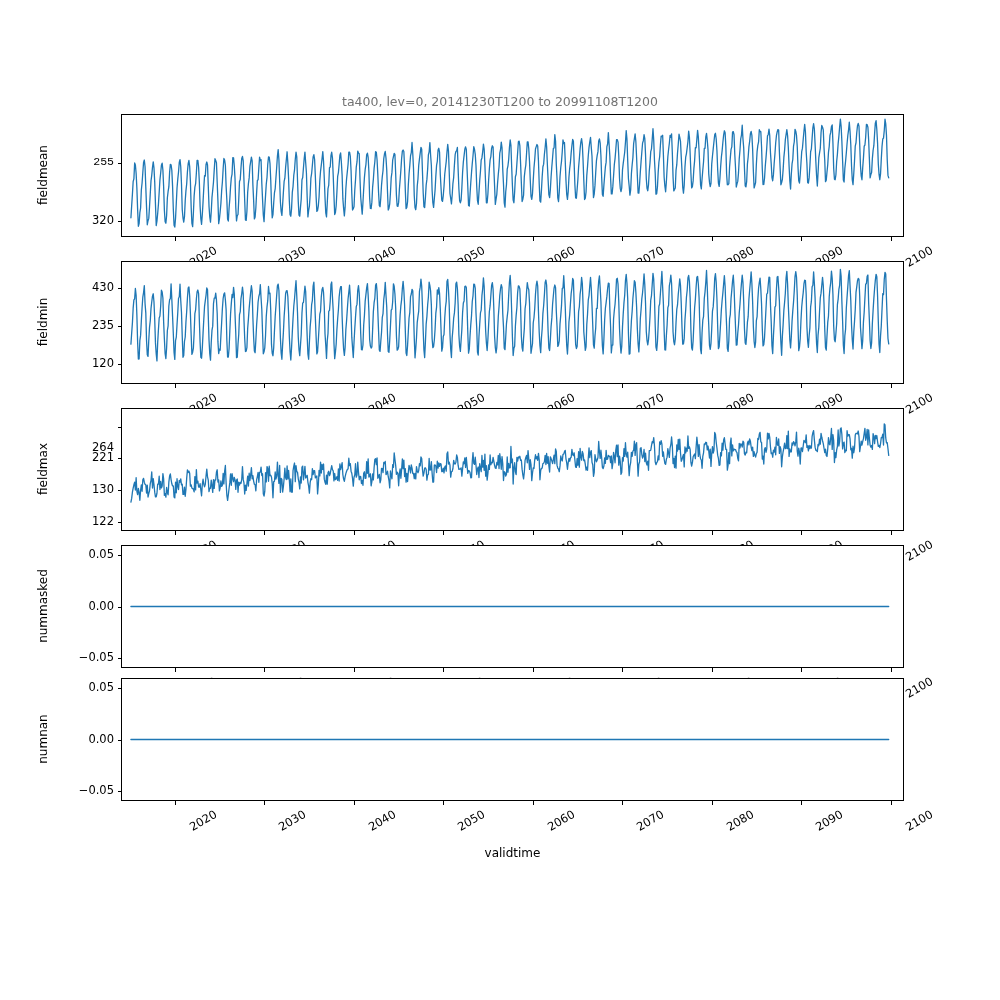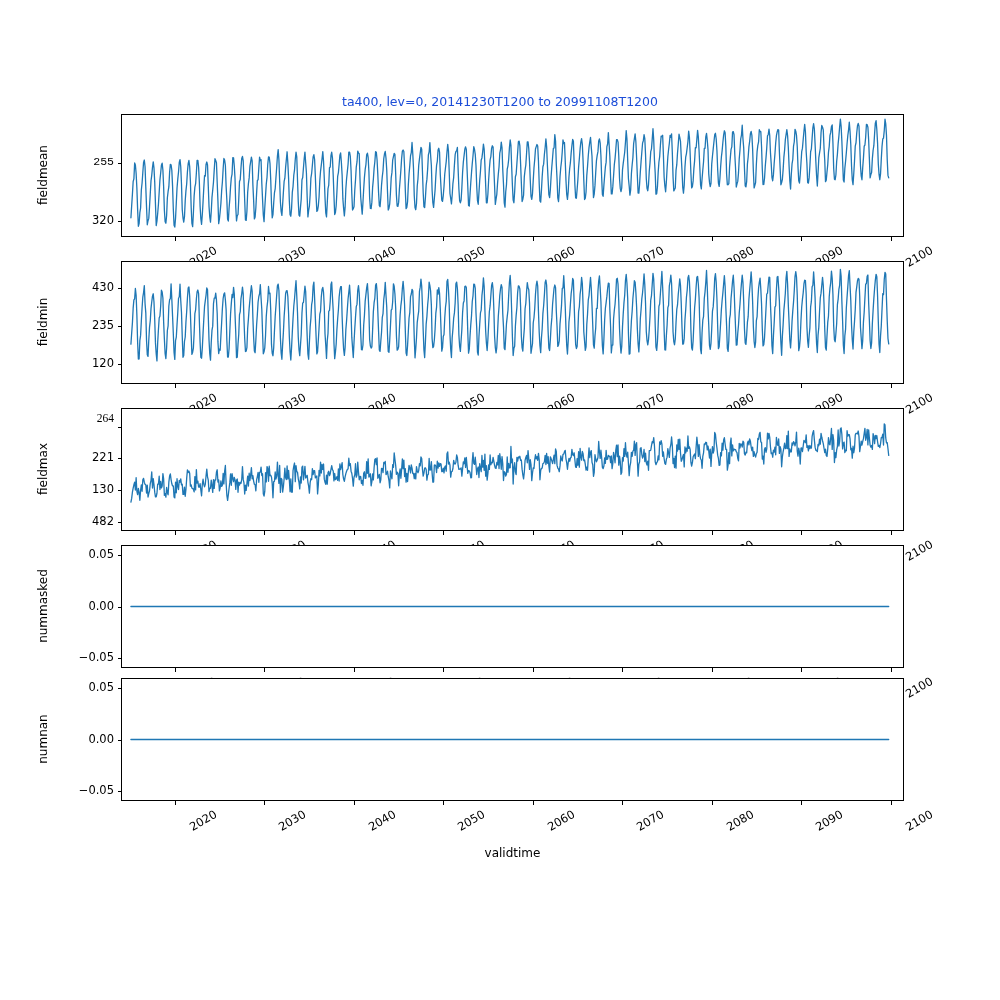--- a/index.html
+++ b/index.html
@@ -19,21 +19,21 @@
     height: 1000px;
     background: #ffffff;
   }
   .fig-title {
     position: absolute;
     left: 0;
     top: 94px;
     width: 1000px;
     text-align: center;
     font-size: 12.5px;
-    color: #1d4ed8;
+    color: #737373;
   }
   
   .axes {
     position: absolute;
     box-sizing: border-box;
     border: 1px solid #000000;
     background: #ffffff;
     overflow: visible;
   }
   .plotarea {
@@ -158,27 +158,27 @@
     <div class="xtick-mark" style="left: 890.577px; top: 384px;"></div>
     <div class="xtick-rot" style="left: 898.577px; top: 390px;">2100</div>
     <div class="axes" style="left: 121px; top: 408px; width: 783px; height: 123px;">
       <div class="plotarea">
         <svg viewBox="0 0 783 123" preserveAspectRatio="none">
           <path d="M8.95,94.69 L9.69,90.93 L10.44,84.58 L11.19,80.37 L11.93,77.02 L12.68,74.44 L13.42,82.39 L14.17,69.90 L14.91,83.83 L15.66,87.04 L16.40,80.66 L17.15,85.04 L17.90,92.81 L18.64,82.76 L19.39,77.06 L20.13,83.63 L20.88,71.93 L21.62,70.47 L22.37,74.42 L23.11,76.60 L23.86,77.03 L24.61,85.44 L25.35,77.46 L26.10,89.53 L26.84,86.10 L27.59,83.20 L28.33,75.87 L29.08,72.68 L29.82,64.01 L30.57,80.32 L31.32,70.68 L32.06,76.80 L32.81,84.55 L33.55,89.33 L34.30,89.29 L35.04,85.64 L35.79,76.35 L36.53,76.32 L37.28,68.36 L38.03,81.85 L38.77,73.72 L39.52,80.27 L40.26,78.37 L41.01,65.70 L41.75,70.97 L42.50,87.78 L43.24,86.04 L43.99,89.61 L44.74,79.77 L45.48,85.03 L46.23,87.20 L46.97,74.30 L47.72,68.18 L48.46,65.91 L49.21,71.76 L49.95,76.04 L50.70,78.24 L51.45,78.25 L52.19,89.47 L52.94,90.40 L53.68,74.45 L54.43,85.21 L55.17,70.85 L55.92,78.70 L56.66,81.82 L57.41,72.62 L58.16,74.42 L58.90,71.00 L59.65,77.21 L60.39,76.42 L61.14,86.77 L61.88,86.83 L62.63,79.43 L63.38,88.72 L64.12,81.63 L64.87,70.26 L65.61,61.81 L66.36,64.57 L67.10,63.14 L67.85,65.31 L68.59,78.48 L69.34,77.18 L70.09,80.53 L70.83,80.84 L71.58,81.64 L72.32,84.24 L73.07,68.74 L73.81,82.19 L74.56,61.62 L75.30,75.32 L76.05,73.32 L76.80,79.28 L77.54,79.31 L78.29,75.79 L79.03,82.27 L79.78,88.23 L80.52,76.71 L81.27,71.39 L82.01,76.45 L82.76,79.14 L83.51,76.54 L84.25,68.06 L85.00,61.10 L85.74,68.95 L86.49,72.33 L87.23,84.07 L87.98,80.36 L88.72,80.65 L89.47,72.32 L90.22,77.97 L90.96,84.76 L91.71,71.78 L92.45,80.70 L93.20,72.18 L93.94,72.17 L94.69,64.29 L95.43,61.78 L96.18,74.20 L96.93,72.13 L97.67,83.33 L98.42,80.09 L99.16,73.01 L99.91,78.70 L100.65,77.33 L101.40,65.55 L102.14,76.16 L102.89,63.24 L103.64,57.45 L104.38,75.31 L105.13,87.91 L105.87,92.82 L106.62,87.09 L107.36,80.59 L108.11,74.62 L108.85,66.00 L109.60,77.54 L110.35,65.75 L111.09,70.33 L111.84,73.93 L112.58,69.53 L113.33,72.14 L114.07,81.71 L114.82,72.27 L115.56,71.18 L116.31,84.62 L117.06,74.45 L117.80,77.35 L118.55,74.62 L119.29,75.50 L120.04,71.74 L120.78,58.48 L121.53,71.57 L122.27,75.11 L123.02,86.43 L123.77,77.46 L124.51,82.72 L125.26,75.33 L126.00,68.22 L126.75,78.36 L127.49,65.33 L128.24,72.71 L128.99,67.10 L129.73,59.53 L130.48,70.92 L131.22,67.68 L131.97,73.31 L132.71,76.49 L133.46,76.95 L134.20,83.16 L134.95,71.95 L135.70,68.71 L136.44,64.50 L137.19,74.46 L137.93,64.45 L138.68,64.23 L139.42,59.04 L140.17,67.61 L140.91,65.84 L141.66,86.09 L142.41,88.52 L143.15,83.80 L143.90,64.59 L144.64,74.10 L145.39,58.58 L146.13,60.22 L146.88,73.52 L147.62,58.16 L148.37,67.82 L149.12,67.33 L149.86,69.22 L150.61,75.88 L151.35,90.25 L152.10,73.90 L152.84,73.51 L153.59,64.00 L154.33,71.32 L155.08,68.25 L155.83,54.00 L156.57,67.79 L157.32,75.57 L158.06,57.40 L158.81,84.80 L159.55,70.51 L160.30,71.63 L161.04,84.46 L161.79,78.89 L162.54,70.91 L163.28,60.11 L164.03,69.91 L164.77,71.72 L165.52,57.90 L166.26,71.14 L167.01,62.32 L167.75,72.21 L168.50,84.20 L169.25,71.04 L169.99,84.59 L170.74,84.57 L171.48,62.69 L172.23,58.05 L172.97,54.90 L173.72,73.81 L174.46,57.57 L175.21,63.57 L175.96,64.18 L176.70,70.93 L177.45,74.61 L178.19,81.19 L178.94,69.01 L179.68,75.22 L180.43,59.03 L181.17,58.03 L181.92,71.98 L182.67,65.70 L183.41,58.29 L184.16,70.12 L184.90,68.75 L185.65,67.44 L186.39,74.49 L187.14,78.45 L187.88,85.53 L188.63,74.88 L189.38,70.75 L190.12,71.62 L190.87,60.61 L191.61,66.78 L192.36,62.69 L193.10,62.66 L193.85,70.10 L194.59,69.02 L195.34,68.15 L196.09,86.34 L196.83,77.25 L197.58,62.35 L198.32,67.98 L199.07,54.02 L199.81,65.07 L200.56,56.40 L201.31,61.40 L202.05,55.93 L202.80,71.30 L203.54,74.48 L204.29,76.60 L205.03,67.26 L205.78,76.41 L206.52,64.73 L207.27,63.33 L208.02,67.81 L208.76,65.74 L209.51,61.45 L210.25,57.68 L211.00,61.69 L211.74,62.81 L212.49,73.09 L213.23,65.52 L213.98,71.87 L214.73,70.98 L215.47,68.82 L216.22,72.48 L216.96,60.85 L217.71,73.24 L218.45,55.85 L219.20,61.64 L219.94,58.27 L220.69,54.52 L221.44,66.83 L222.18,71.27 L222.93,73.56 L223.67,69.10 L224.42,65.75 L225.16,63.32 L225.91,61.43 L226.65,60.98 L227.40,50.07 L228.15,57.60 L228.89,55.48 L229.64,63.21 L230.38,65.33 L231.13,70.67 L231.87,78.39 L232.62,69.37 L233.36,67.16 L234.11,55.62 L234.86,69.29 L235.60,67.20 L236.35,53.97 L237.09,64.10 L237.84,71.95 L238.58,68.41 L239.33,68.74 L240.07,75.78 L240.82,72.68 L241.57,77.51 L242.31,65.45 L243.06,63.82 L243.80,70.58 L244.55,70.26 L245.29,53.60 L246.04,65.36 L246.78,50.63 L247.53,69.20 L248.28,68.04 L249.02,65.86 L249.77,78.07 L250.51,73.82 L251.26,66.06 L252.00,72.08 L252.75,59.75 L253.49,51.22 L254.24,50.42 L254.99,56.63 L255.73,49.72 L256.48,70.42 L257.22,68.89 L257.97,66.41 L258.71,75.01 L259.46,72.00 L260.20,60.28 L260.95,60.58 L261.70,64.62 L262.44,54.36 L263.19,55.40 L263.93,53.29 L264.68,66.67 L265.42,65.64 L266.17,63.15 L266.92,68.85 L267.66,72.74 L268.41,80.25 L269.15,63.01 L269.90,67.68 L270.64,70.89 L271.39,56.53 L272.13,59.24 L272.88,44.67 L273.63,51.24 L274.37,57.27 L275.12,66.42 L275.86,64.14 L276.61,65.50 L277.35,78.04 L278.10,66.20 L278.84,60.82 L279.59,70.46 L280.34,61.57 L281.08,50.83 L281.83,60.65 L282.57,51.96 L283.32,68.64 L284.06,60.75 L284.81,74.38 L285.55,65.39 L286.30,73.74 L287.05,64.32 L287.79,57.34 L288.54,59.94 L289.28,64.96 L290.03,56.79 L290.77,60.03 L291.52,65.55 L292.26,65.47 L293.01,70.80 L293.76,65.35 L294.50,71.09 L295.25,58.48 L295.99,63.00 L296.74,64.79 L297.48,62.56 L298.23,55.56 L298.97,57.82 L299.72,48.68 L300.47,50.43 L301.21,61.01 L301.96,68.24 L302.70,65.24 L303.45,60.14 L304.19,59.78 L304.94,61.40 L305.68,72.33 L306.43,67.05 L307.18,66.21 L307.92,50.23 L308.67,62.09 L309.41,61.92 L310.16,53.55 L310.90,65.18 L311.65,74.31 L312.39,74.26 L313.14,57.15 L313.89,56.91 L314.63,58.04 L315.38,64.53 L316.12,53.11 L316.87,60.02 L317.61,54.86 L318.36,58.37 L319.10,55.48 L319.85,56.00 L320.60,63.72 L321.34,63.34 L322.09,60.07 L322.83,64.95 L323.58,59.11 L324.32,57.89 L325.07,63.13 L325.81,45.51 L326.56,43.58 L327.31,55.96 L328.05,53.99 L328.80,57.10 L329.54,69.34 L330.29,63.79 L331.03,63.39 L331.78,60.46 L332.53,52.13 L333.27,55.64 L334.02,55.98 L334.76,54.05 L335.51,46.78 L336.25,49.18 L337.00,57.39 L337.74,61.32 L338.49,61.14 L339.24,61.00 L339.98,59.81 L340.73,68.27 L341.47,60.76 L342.22,53.68 L342.96,55.67 L343.71,49.71 L344.45,59.44 L345.20,49.24 L345.95,57.80 L346.69,65.43 L347.44,62.55 L348.18,63.14 L348.93,64.60 L349.67,69.88 L350.42,69.79 L351.16,53.52 L351.91,44.38 L352.66,55.33 L353.40,56.30 L354.15,49.03 L354.89,56.87 L355.64,66.62 L356.38,60.91 L357.13,58.97 L357.87,69.71 L358.62,55.45 L359.37,60.25 L360.11,63.72 L360.86,47.29 L361.60,59.06 L362.35,52.33 L363.09,62.33 L363.84,45.80 L364.58,68.29 L365.33,57.70 L366.08,72.33 L366.82,65.67 L367.57,56.78 L368.31,61.43 L369.06,46.70 L369.80,56.71 L370.55,54.24 L371.29,54.70 L372.04,49.23 L372.79,53.07 L373.53,57.21 L374.28,60.17 L375.02,60.35 L375.77,54.38 L376.51,56.87 L377.26,47.15 L378.00,60.47 L378.75,45.50 L379.50,51.86 L380.24,61.30 L380.99,48.39 L381.73,55.41 L382.48,72.69 L383.22,63.76 L383.97,64.42 L384.71,68.22 L385.46,66.23 L386.21,48.81 L386.95,64.28 L387.70,55.23 L388.44,59.80 L389.19,59.63 L389.93,38.11 L390.68,54.65 L391.42,50.86 L392.17,76.32 L392.92,59.53 L393.66,54.64 L394.41,63.97 L395.15,66.64 L395.90,49.24 L396.64,52.93 L397.39,48.65 L398.14,49.64 L398.88,48.05 L399.63,52.16 L400.37,51.85 L401.12,61.13 L401.86,66.95 L402.61,71.09 L403.35,64.13 L404.10,52.20 L404.85,49.33 L405.59,47.25 L406.34,54.68 L407.08,42.22 L407.83,50.61 L408.57,61.37 L409.32,51.58 L410.06,56.44 L410.81,72.86 L411.56,65.07 L412.30,59.94 L413.05,60.40 L413.79,51.59 L414.54,46.50 L415.28,50.67 L416.03,48.48 L416.77,52.09 L417.52,45.04 L418.27,51.48 L419.01,71.93 L419.76,62.58 L420.50,60.28 L421.25,60.11 L421.99,55.42 L422.74,55.14 L423.48,53.69 L424.23,47.16 L424.98,56.48 L425.72,45.19 L426.47,55.15 L427.21,48.36 L427.96,57.61 L428.70,64.08 L429.45,48.67 L430.19,50.40 L430.94,52.77 L431.69,55.53 L432.43,51.34 L433.18,46.88 L433.92,55.60 L434.67,40.48 L435.41,43.16 L436.16,57.34 L436.90,60.01 L437.65,61.14 L438.40,63.78 L439.14,57.83 L439.89,47.76 L440.63,51.19 L441.38,52.84 L442.12,46.19 L442.87,45.89 L443.61,43.35 L444.36,42.00 L445.11,50.58 L445.85,54.64 L446.60,61.28 L447.34,54.55 L448.09,50.31 L448.83,53.10 L449.58,49.81 L450.32,48.99 L451.07,41.09 L451.82,46.63 L452.56,47.25 L453.31,44.51 L454.05,51.86 L454.80,59.16 L455.54,59.33 L456.29,50.47 L457.03,57.20 L457.78,43.43 L458.53,59.06 L459.27,39.99 L460.02,48.34 L460.76,52.05 L461.51,43.21 L462.25,45.43 L463.00,52.44 L463.75,51.73 L464.49,56.39 L465.24,62.22 L465.98,59.04 L466.73,62.24 L467.47,49.83 L468.22,39.47 L468.96,49.51 L469.71,44.12 L470.46,42.24 L471.20,54.18 L471.95,56.68 L472.69,68.39 L473.44,64.34 L474.18,46.46 L474.93,50.84 L475.67,53.65 L476.42,51.85 L477.17,49.27 L477.91,32.96 L478.66,43.68 L479.40,50.14 L480.15,41.88 L480.89,49.48 L481.64,59.40 L482.38,60.58 L483.13,57.90 L483.88,49.68 L484.62,55.23 L485.37,41.97 L486.11,51.22 L486.86,50.99 L487.60,47.10 L488.35,48.05 L489.09,48.23 L489.84,54.50 L490.59,47.72 L491.33,60.62 L492.08,55.23 L492.82,44.04 L493.57,48.21 L494.31,54.65 L495.06,41.78 L495.80,36.66 L496.55,48.50 L497.30,36.56 L498.04,57.12 L498.79,47.92 L499.53,53.53 L500.28,66.45 L501.02,64.54 L501.77,49.38 L502.51,52.87 L503.26,40.29 L504.01,48.21 L504.75,34.32 L505.50,45.81 L506.24,48.94 L506.99,43.98 L507.73,55.26 L508.48,67.72 L509.22,58.32 L509.97,54.59 L510.72,44.08 L511.46,48.15 L512.21,42.70 L512.95,42.14 L513.70,32.57 L514.44,47.19 L515.19,36.38 L515.93,34.22 L516.68,52.82 L517.43,68.21 L518.17,56.15 L518.92,53.66 L519.66,39.93 L520.41,39.37 L521.15,46.29 L521.90,49.91 L522.64,47.73 L523.39,41.13 L524.14,53.41 L524.88,44.93 L525.63,54.64 L526.37,56.90 L527.12,52.98 L527.86,62.24 L528.61,42.43 L529.35,42.39 L530.10,41.92 L530.85,37.29 L531.59,33.17 L532.34,34.35 L533.08,29.12 L533.83,37.56 L534.57,53.74 L535.32,56.63 L536.07,54.58 L536.81,53.50 L537.56,47.56 L538.30,51.61 L539.05,33.38 L539.79,35.98 L540.54,32.14 L541.28,35.65 L542.03,48.01 L542.78,43.68 L543.52,50.59 L544.27,55.37 L545.01,56.24 L545.76,51.14 L546.50,48.93 L547.25,40.22 L547.99,44.80 L548.74,49.14 L549.49,39.36 L550.23,36.64 L550.98,28.47 L551.72,36.85 L552.47,55.48 L553.21,50.11 L553.96,59.50 L554.70,47.82 L555.45,60.10 L556.20,36.56 L556.94,42.68 L557.69,30.78 L558.43,41.02 L559.18,30.60 L559.92,44.58 L560.67,53.15 L561.41,51.48 L562.16,48.55 L562.91,46.08 L563.65,58.84 L564.40,38.53 L565.14,44.67 L565.89,39.91 L566.63,42.84 L567.38,27.36 L568.12,40.05 L568.87,38.49 L569.62,41.34 L570.36,54.31 L571.11,58.11 L571.85,54.50 L572.60,48.52 L573.34,46.98 L574.09,45.72 L574.83,50.43 L575.58,38.87 L576.33,28.64 L577.07,35.86 L577.82,48.25 L578.56,36.17 L579.31,46.50 L580.05,50.53 L580.80,51.87 L581.54,60.25 L582.29,48.16 L583.04,44.69 L583.78,35.51 L584.53,36.12 L585.27,33.83 L586.02,34.15 L586.76,41.67 L587.51,37.64 L588.25,42.66 L589.00,49.79 L589.75,40.83 L590.49,58.41 L591.24,45.54 L591.98,38.18 L592.73,44.84 L593.47,41.90 L594.22,23.83 L594.96,25.56 L595.71,33.68 L596.46,39.63 L597.20,46.95 L597.95,50.13 L598.69,57.38 L599.44,56.87 L600.18,44.27 L600.93,47.67 L601.68,34.61 L602.42,41.85 L603.17,31.58 L603.91,29.17 L604.66,35.60 L605.40,41.10 L606.15,40.96 L606.89,62.14 L607.64,57.45 L608.39,44.41 L609.13,55.63 L609.88,34.85 L610.62,29.50 L611.37,47.70 L612.11,36.49 L612.86,42.61 L613.60,40.83 L614.35,41.23 L615.10,41.26 L615.84,43.37 L616.59,44.39 L617.33,50.10 L618.08,52.74 L618.82,34.95 L619.57,39.63 L620.31,35.43 L621.06,35.94 L621.81,38.76 L622.55,32.80 L623.30,33.62 L624.04,45.51 L624.79,46.81 L625.53,43.75 L626.28,44.60 L627.02,34.87 L627.77,32.62 L628.52,36.40 L629.26,30.43 L630.01,32.67 L630.75,38.42 L631.50,42.37 L632.24,38.76 L632.99,48.11 L633.73,43.47 L634.48,47.07 L635.23,48.87 L635.97,45.38 L636.72,43.97 L637.46,29.86 L638.21,31.02 L638.95,25.46 L639.70,23.76 L640.44,33.50 L641.19,33.97 L641.94,50.92 L642.68,47.97 L643.43,55.94 L644.17,40.95 L644.92,39.28 L645.66,43.98 L646.41,40.61 L647.15,24.56 L647.90,30.31 L648.65,24.78 L649.39,28.81 L650.14,38.69 L650.88,45.39 L651.63,44.69 L652.37,49.02 L653.12,41.75 L653.86,43.85 L654.61,38.70 L655.36,46.55 L656.10,28.81 L656.85,35.26 L657.59,37.01 L658.34,30.30 L659.08,45.09 L659.83,38.18 L660.57,40.82 L661.32,58.78 L662.07,48.58 L662.81,43.46 L663.56,39.52 L664.30,34.79 L665.05,40.19 L665.79,40.01 L666.54,27.10 L667.29,40.35 L668.03,22.49 L668.78,48.21 L669.52,40.56 L670.27,43.45 L671.01,43.60 L671.76,34.49 L672.50,36.71 L673.25,33.14 L674.00,34.48 L674.74,37.50 L675.49,33.42 L676.23,23.43 L676.98,42.75 L677.72,47.91 L678.47,39.74 L679.21,43.78 L679.96,55.91 L680.71,39.83 L681.45,39.54 L682.20,43.27 L682.94,37.61 L683.69,31.84 L684.43,32.83 L685.18,34.30 L685.92,26.33 L686.67,39.02 L687.42,37.44 L688.16,42.65 L688.91,36.98 L689.65,40.34 L690.40,37.51 L691.14,39.84 L691.89,27.78 L692.63,24.11 L693.38,21.90 L694.13,31.38 L694.87,38.78 L695.62,41.93 L696.36,42.02 L697.11,43.36 L697.85,35.88 L698.60,37.39 L699.34,30.58 L700.09,35.66 L700.84,24.74 L701.58,28.72 L702.33,32.26 L703.07,35.28 L703.82,39.90 L704.56,44.44 L705.31,40.86 L706.05,47.10 L706.80,48.30 L707.55,40.68 L708.29,29.01 L709.04,35.46 L709.78,36.38 L710.53,29.18 L711.27,19.76 L712.02,41.09 L712.76,26.01 L713.51,32.09 L714.26,54.43 L715.00,44.41 L715.75,49.33 L716.49,41.57 L717.24,38.13 L717.98,21.36 L718.73,37.59 L719.47,33.02 L720.22,20.16 L720.97,19.16 L721.71,25.86 L722.46,40.54 L723.20,34.69 L723.95,33.61 L724.69,44.32 L725.44,41.90 L726.18,42.42 L726.93,22.09 L727.68,27.57 L728.42,25.97 L729.17,26.00 L729.91,30.38 L730.66,41.41 L731.40,39.98 L732.15,49.94 L732.90,37.86 L733.64,44.45 L734.39,39.90 L735.13,26.54 L735.88,24.69 L736.62,24.82 L737.37,25.26 L738.11,22.37 L738.86,27.80 L739.61,43.32 L740.35,37.94 L741.10,32.57 L741.84,36.82 L742.59,33.16 L743.33,30.14 L744.08,25.08 L744.82,19.63 L745.57,31.77 L746.32,28.59 L747.06,20.66 L747.81,36.50 L748.55,21.21 L749.30,29.45 L750.04,36.84 L750.79,38.79 L751.53,37.09 L752.28,41.03 L753.03,24.97 L753.77,28.01 L754.52,35.19 L755.26,26.78 L756.01,30.02 L756.75,26.96 L757.50,33.17 L758.24,37.96 L758.99,37.01 L759.74,39.17 L760.48,35.28 L761.23,29.12 L761.97,28.97 L762.72,25.54 L763.46,36.64 L764.21,15.02 L764.95,16.18 L765.70,29.43 L766.45,34.37 L767.19,34.26 L767.94,40.37 L768.68,47.24" fill="none" stroke="#1f77b4" stroke-width="1.3" stroke-linejoin="round" stroke-linecap="round" vector-effect="non-scaling-stroke"></path>
         </svg>
       </div>
     </div>
     <div class="ylabel" style="width: 110px; text-align: center; left: -12px; top: 461.5px; transform: rotate(-90deg);">fieldmax</div>
-    <div class="ytick" style="width: 56px; left: 58px; top: 513.538px;">482</div>
+    <div class="ytick" style="width: 56px; left: 58px; top: 513.538px;">122</div>
     <div class="ytick-mark" style="left: 117.5px; top: 521.538px;"></div>
     <div class="ytick" style="width: 56px; left: 58px; top: 482px;">130</div>
     <div class="ytick-mark" style="left: 117.5px; top: 490px;"></div>
     <div class="ytick" style="width: 56px; left: 58px; top: 450.462px;">221</div>
     <div class="ytick-mark" style="left: 117.5px; top: 458.462px;"></div>
-    <div class="ytick" style="width: 56px; left: 58px; top: 412px; font-family: Liberation Serif, serif;">264</div>
+    <div class="ytick" style="width: 56px; left: 58px; top: 440px;">264</div>
     <div class="ytick-mark" style="left: 117.5px; top: 426.923px;"></div>
     <div class="xtick-mark" style="left: 174.691px; top: 531px;"></div>
     <div class="xtick-rot" style="left: 182.691px; top: 537px;">2020</div>
     <div class="xtick-mark" style="left: 264.177px; top: 531px;"></div>
     <div class="xtick-rot" style="left: 272.177px; top: 537px;">2030</div>
     <div class="xtick-mark" style="left: 353.663px; top: 531px;"></div>
     <div class="xtick-rot" style="left: 361.663px; top: 537px;">2040</div>
     <div class="xtick-mark" style="left: 443.149px; top: 531px;"></div>
     <div class="xtick-rot" style="left: 451.149px; top: 537px;">2050</div>
     <div class="xtick-mark" style="left: 532.634px; top: 531px;"></div>

